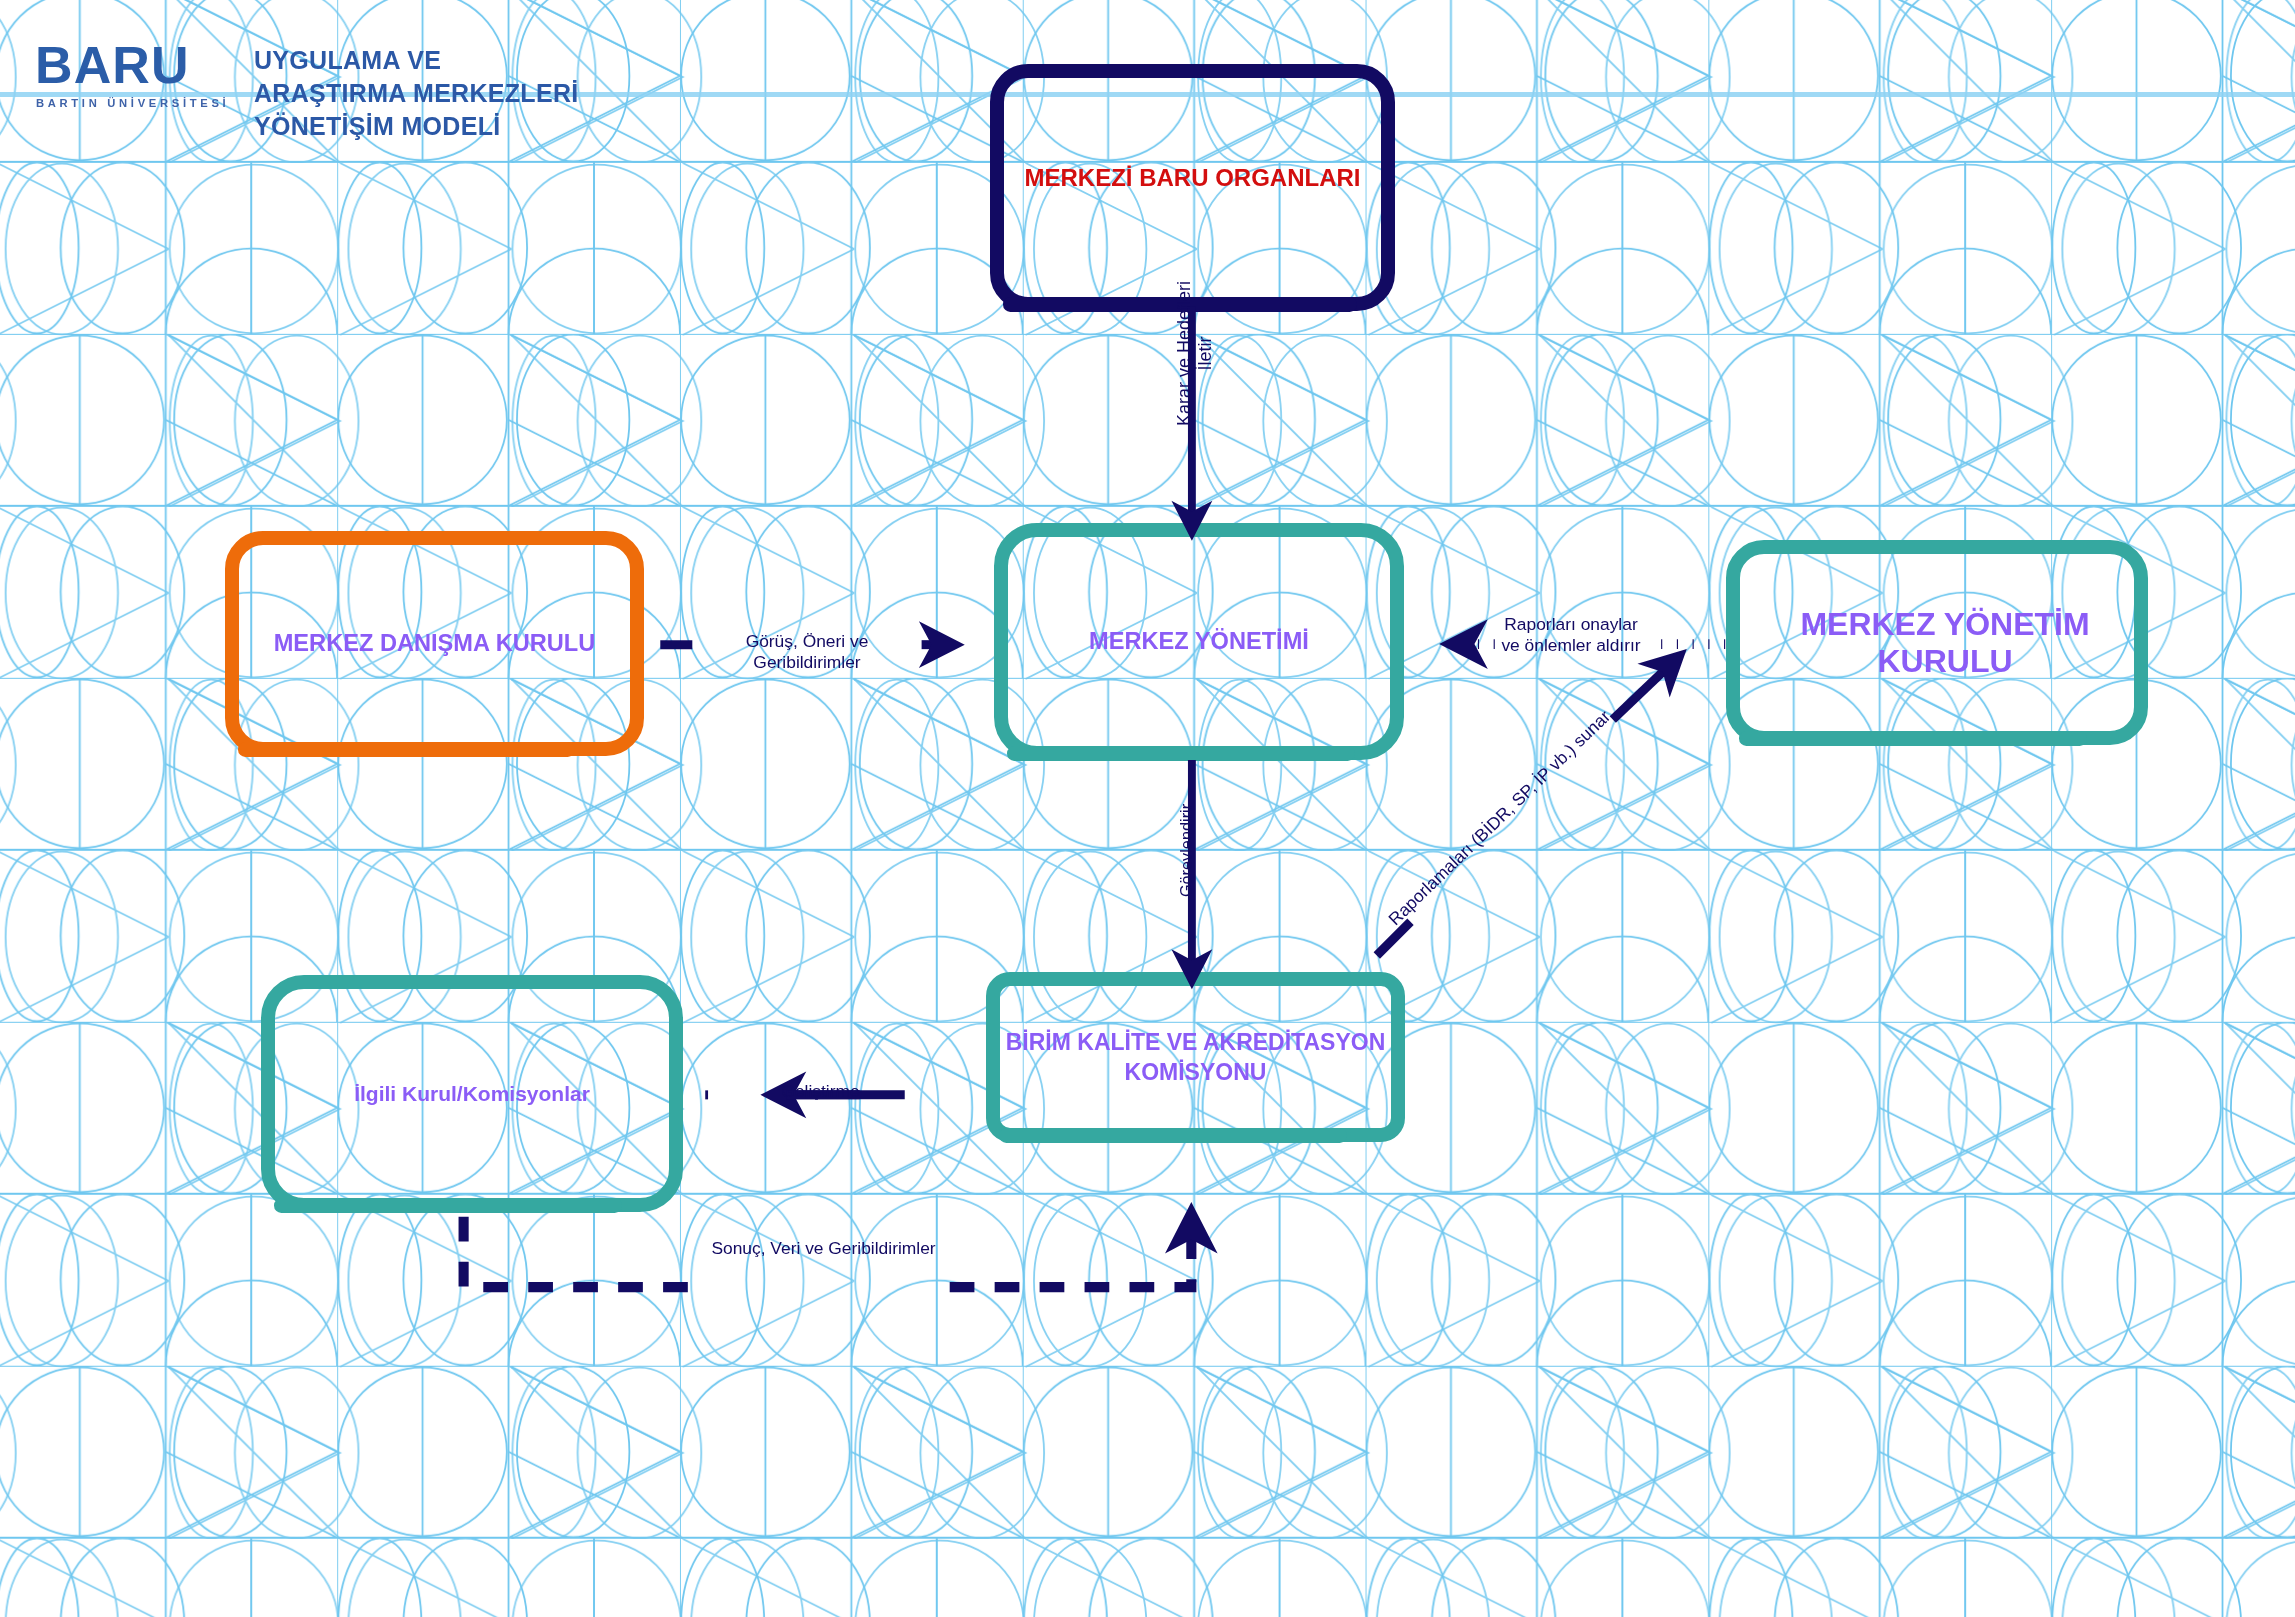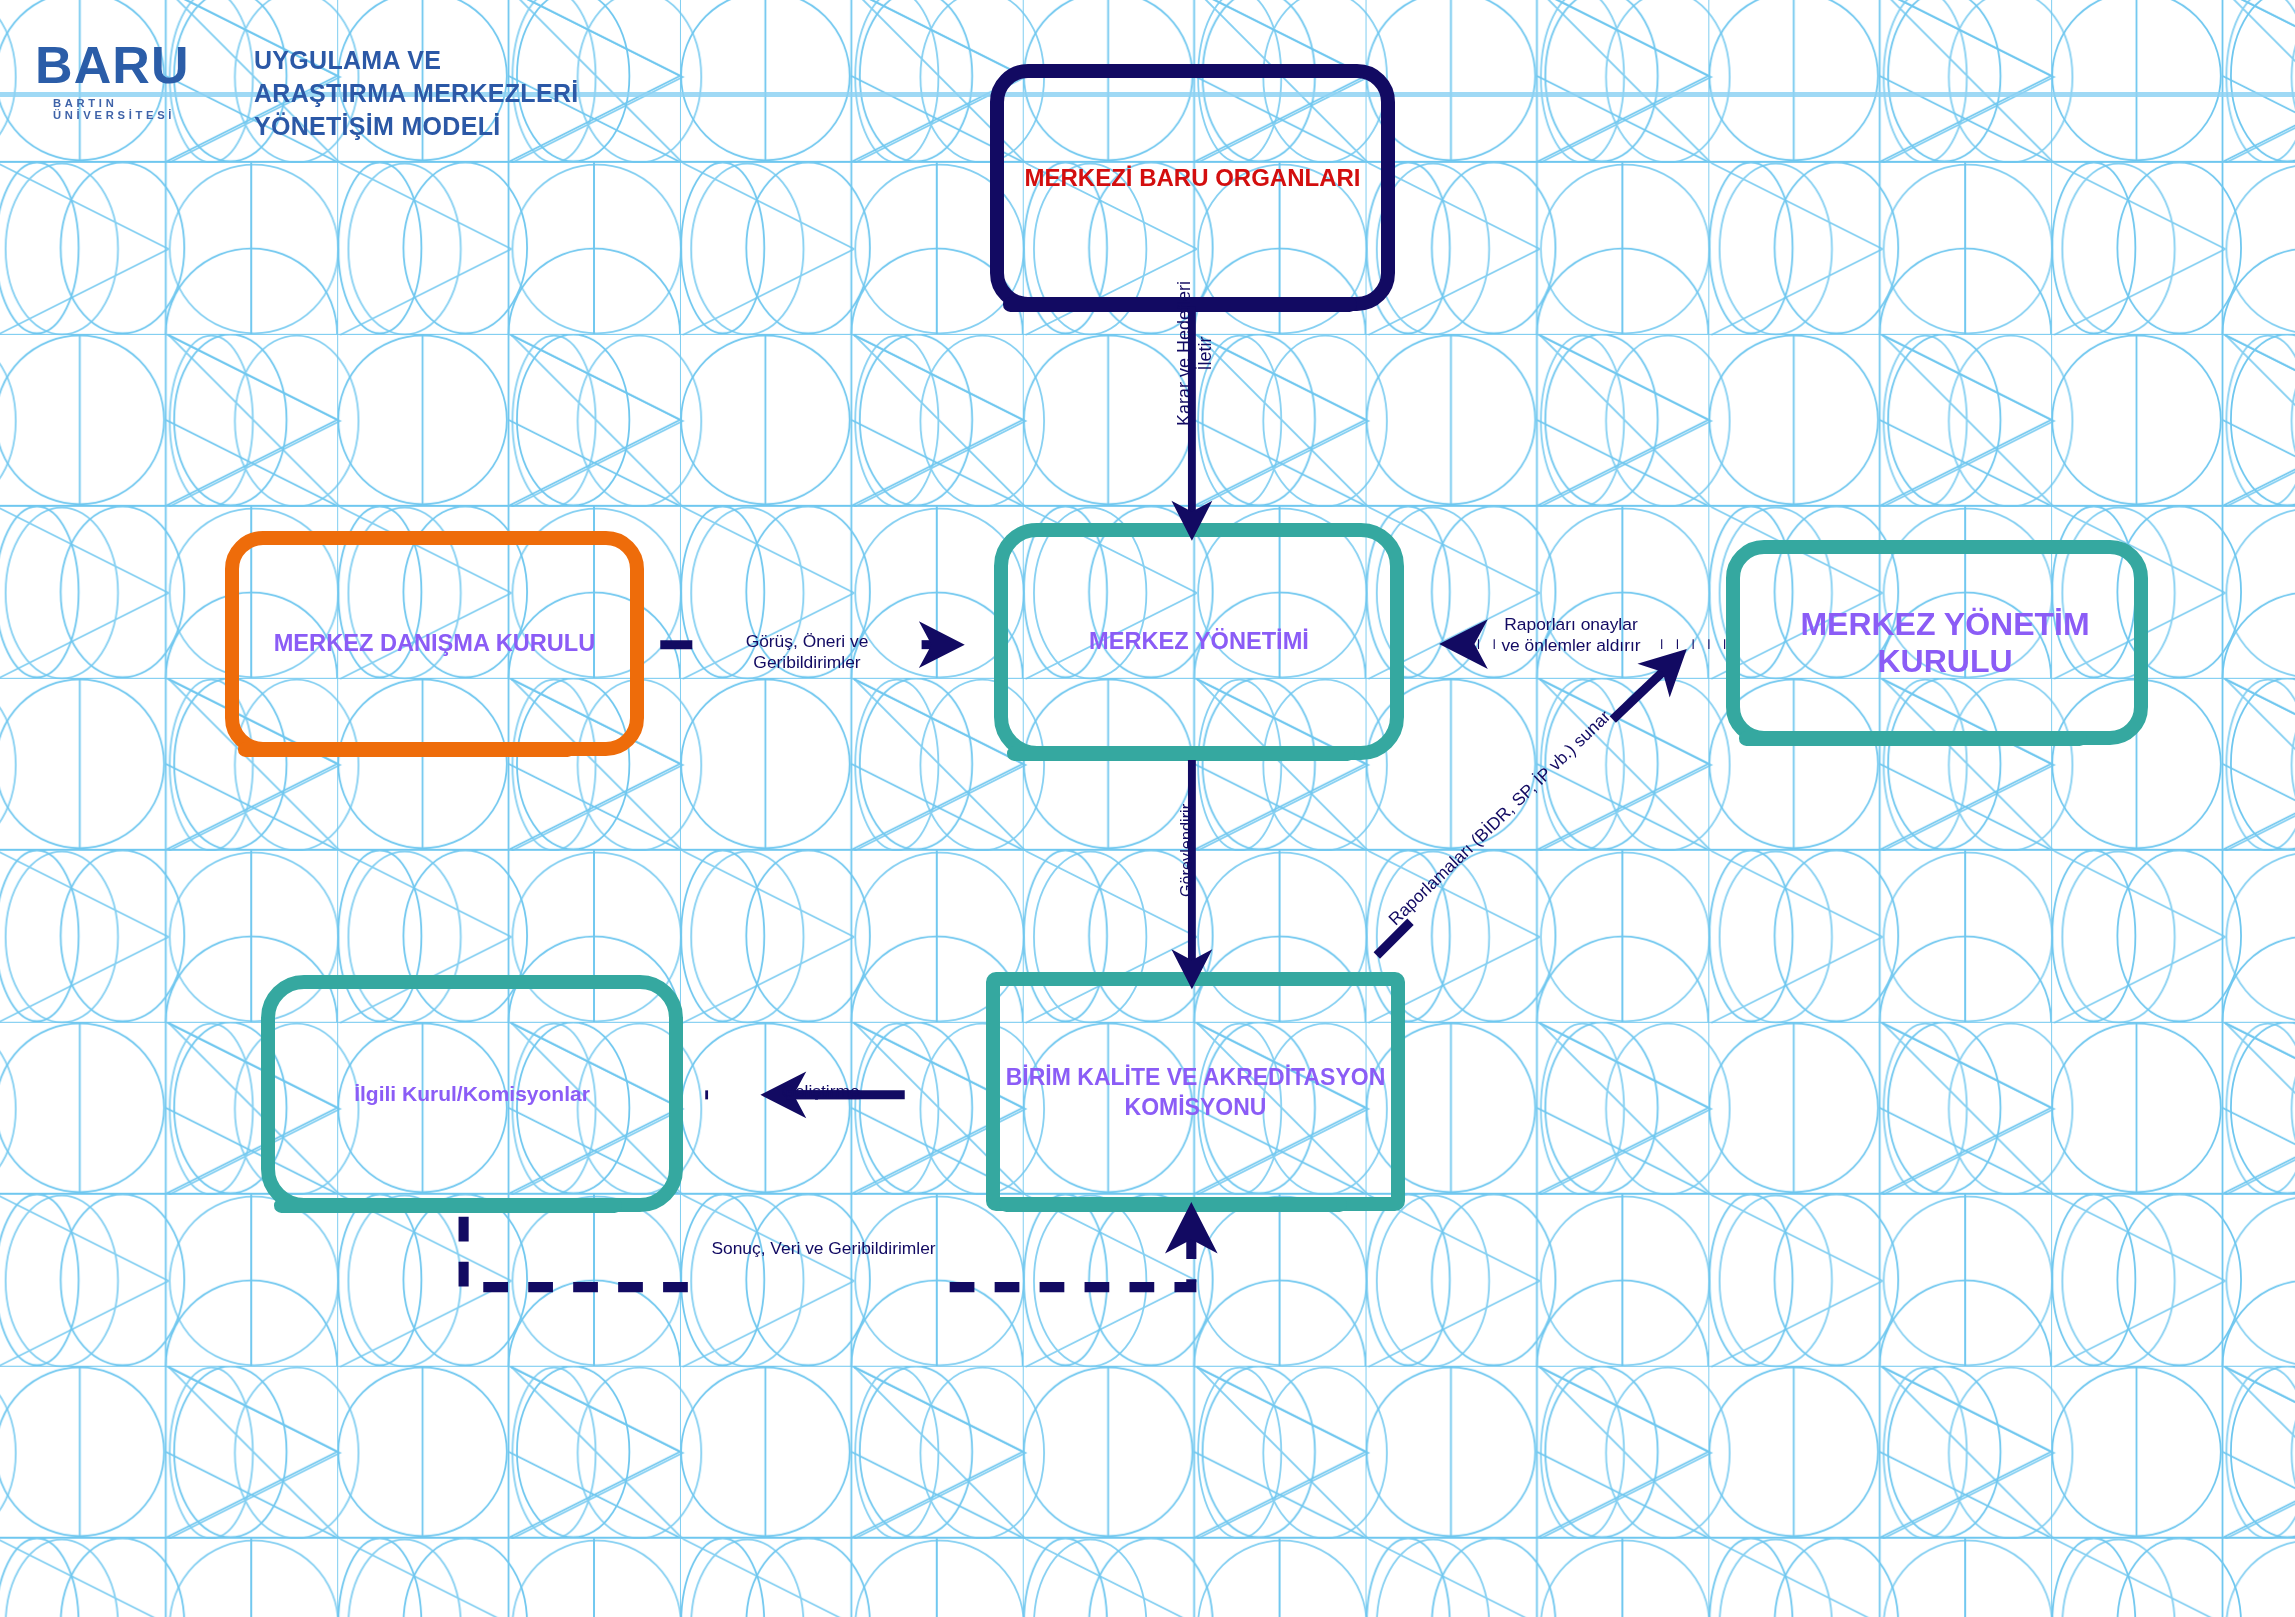--- a/index.html
+++ b/index.html
@@ -20,21 +20,21 @@
   
   .logo-block{position:absolute;left:35px;top:39px;width:202px;z-index:4;}
   .logo-word{
     font-family:"Liberation Sans","DejaVu Sans",sans-serif;
     font-weight:bold;font-size:52px;line-height:52px;color:#2B5DA8;
     letter-spacing:1.1px;
   }
   .logo-sub{
     font-family:"Liberation Sans","DejaVu Sans",sans-serif;
     font-weight:bold;font-size:11.2px;color:#3E62A8;letter-spacing:3.7px;
-    margin-top:5.6px;margin-left:18px;
+    margin-top:5.6px;margin-left:1px;
   }
 
   
   .doc-title{
     position:absolute;left:254px;top:44px;z-index:4;
     font-family:"Liberation Sans","DejaVu Sans",sans-serif;
     font-weight:bold;font-size:25px;line-height:33px;
     color:#2B58A6;letter-spacing:0.3px;white-space:pre-line;
   }
 
@@ -210,22 +210,22 @@
 
   <div class="node" style="left:261px;top:975px;width:422px;height:237px;
               border:14.6px solid #35A8A0;border-radius:43px;background:transparent;">
     <div class="inner">
       <div class="node-title" style="font-size:21px;">İlgili Kurul/Komisyonlar</div>
     </div>
     <div class="accent" style="position:absolute;left:-1.1px;bottom:-14.6px;width:348px;height:14.6px;
                 background:#35A8A0;border-radius:7.3px;"></div>
   </div>
 
-  <div class="node" style="left:986px;top:972px;width:419px;height:239px;
-              border:14.6px solid #35A8A0;border-radius:10px;background:transparent;text-align:center;">
+  <div class="node" style="left:986px;top:972px;width:419px;height:170px;
+              border:14.6px solid #35A8A0;border-radius:24px;background:transparent;text-align:center;">
     <div class="inner">
       <div class="node-title" style="font-size:23px;line-height:30px;white-space:pre-line;">BİRİM KALİTE VE AKREDİTASYON
 KOMİSYONU</div>
     </div>
     <div class="accent" style="position:absolute;left:-1.1px;bottom:-14.6px;width:348px;height:14.6px;
                 background:#35A8A0;border-radius:7.3px;"></div>
   </div>
 
   <div class="edge-label" style="left:1107px;top:337px;width:169px;font-size:18px;
               transform:rotate(-90deg);transform-origin:84px 17px;">Karar ve Hedefleri İletir</div>

